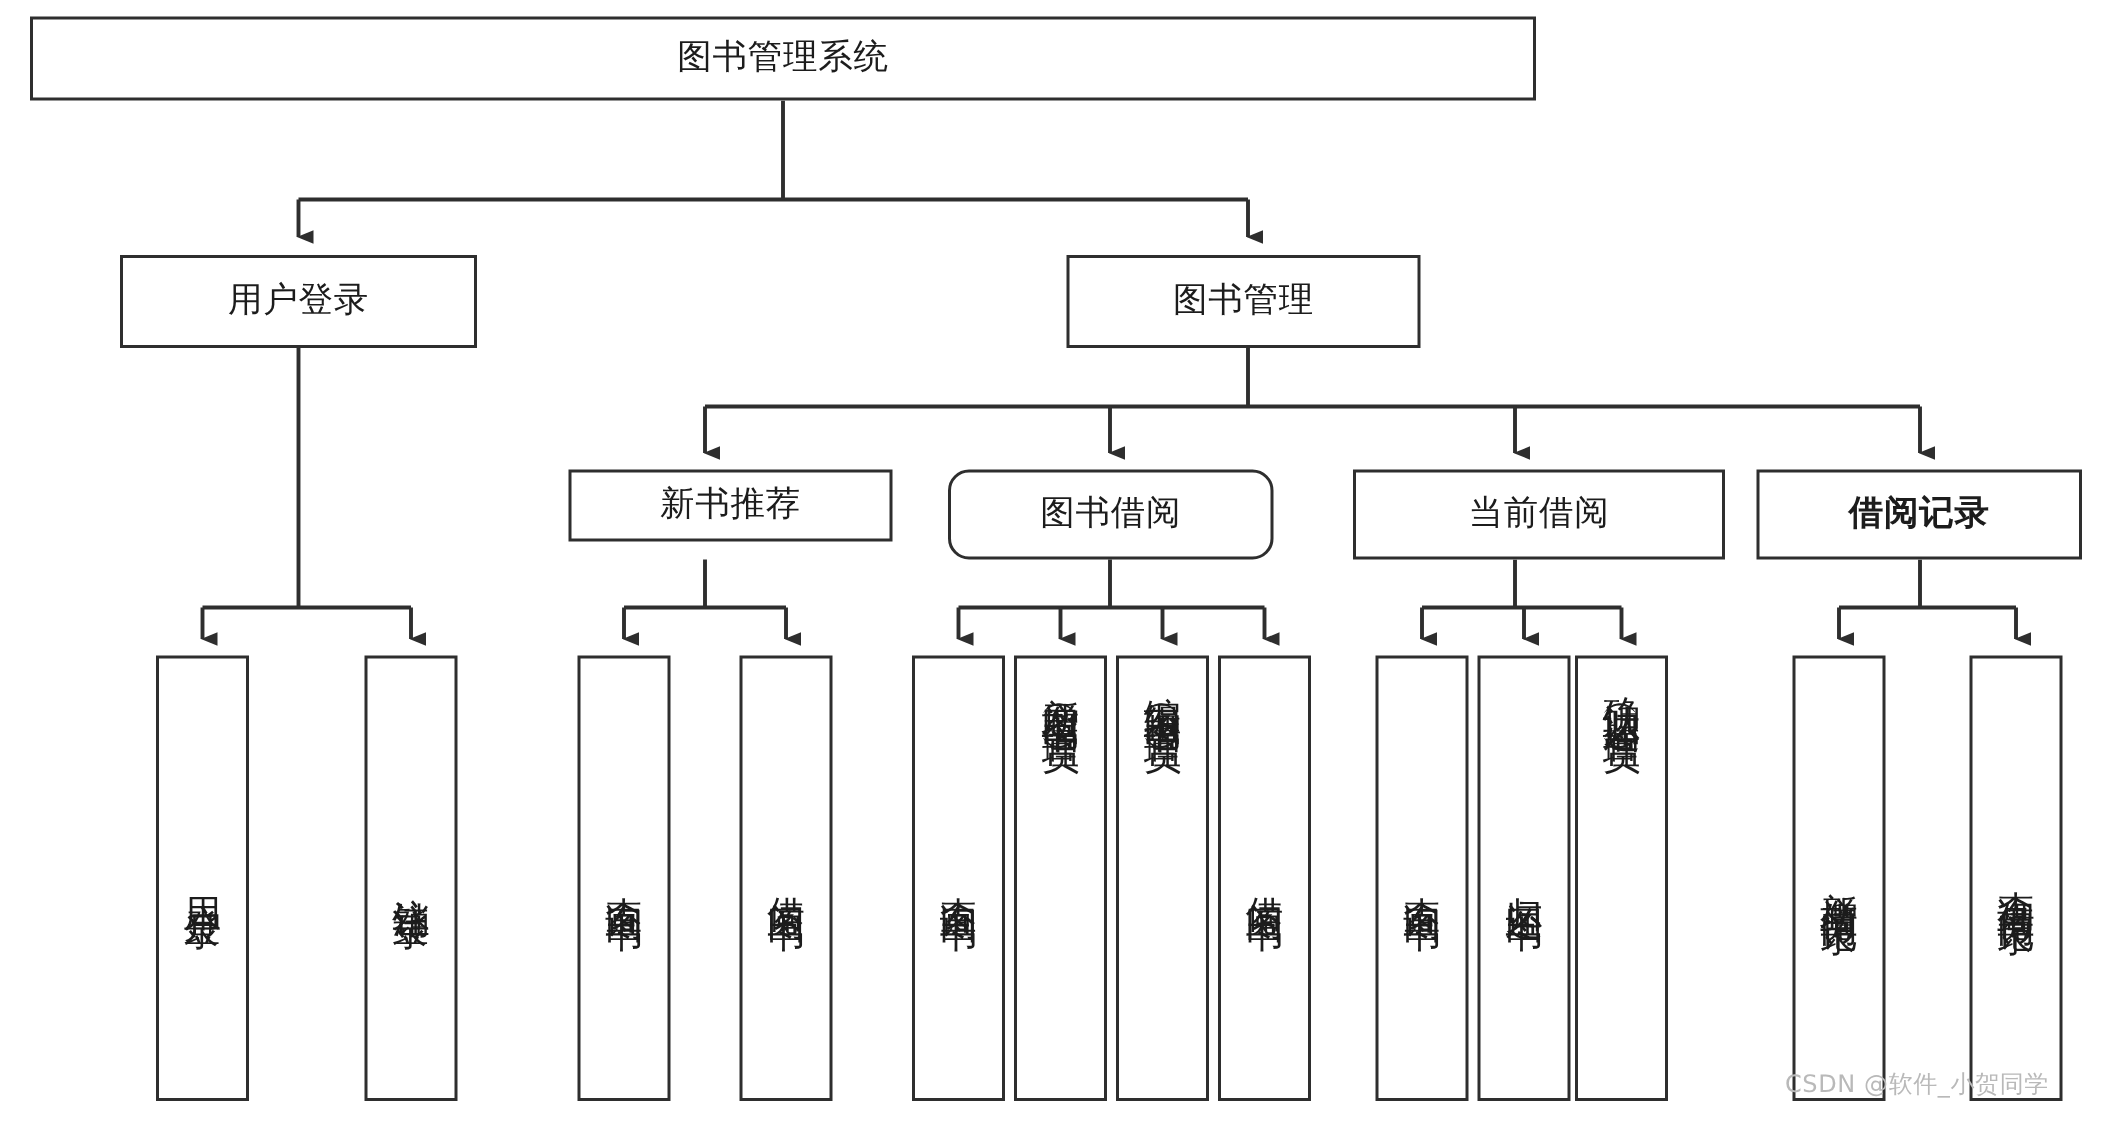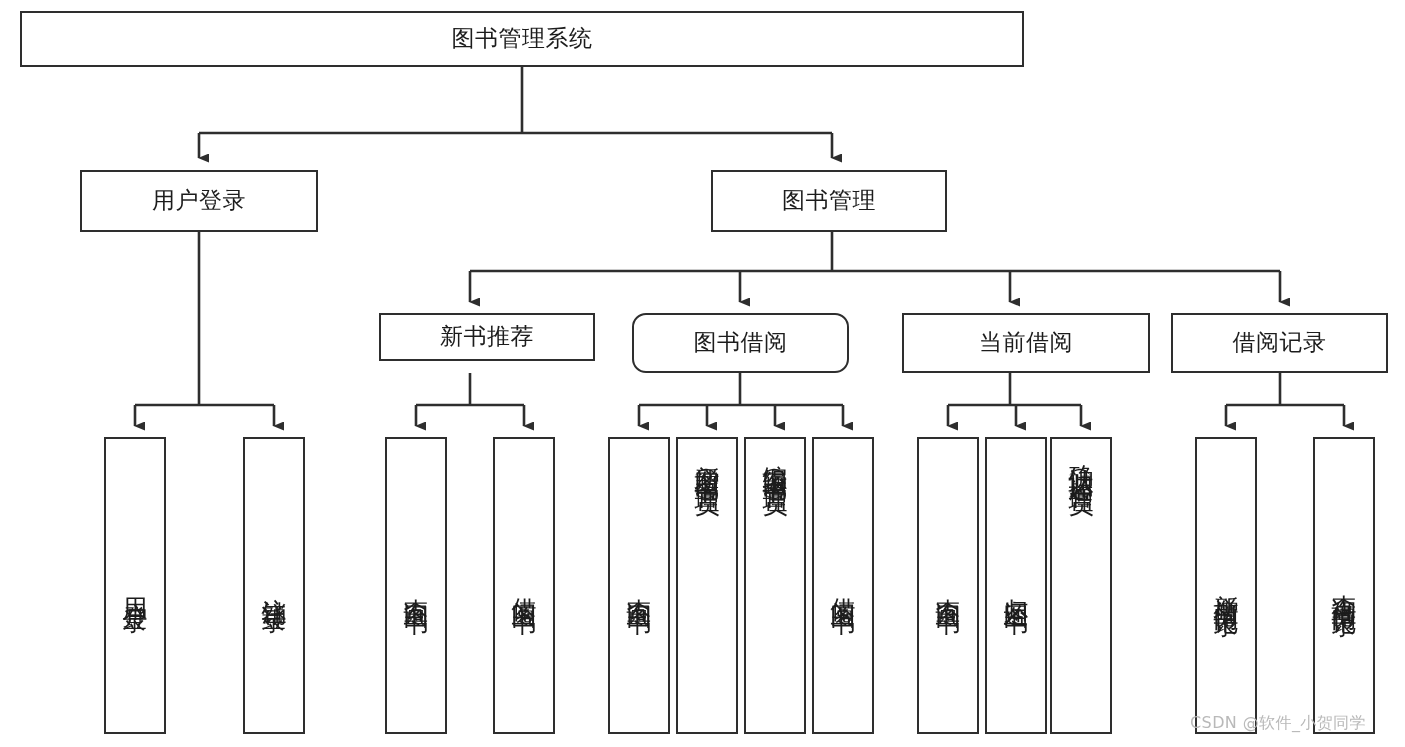--- a/index.html
+++ b/index.html
@@ -144,21 +144,21 @@
 
   <div class="node horiz" style="left:379px; top:313px; width:216px; height:48px;">
     <span class="node-label">新书推荐</span>
   </div>
   <div class="node horiz" style="left:632px; top:313px; width:217px; height:60px;border-radius:14px;">
     <span class="node-label">图书借阅</span>
   </div>
   <div class="node horiz" style="left:902px; top:313px; width:248px; height:60px;">
     <span class="node-label">当前借阅</span>
   </div>
-  <div class="node horiz" style="left:1171px; top:313px; width:217px; height:60px;">
+  <div class="node horiz" style="left:1171px; top:313px; width:217px; height:60px;font-weight:bold;">
     <span class="node-label">借阅记录</span>
   </div>
 
   <div class="node vert" style="left:104px; top:437px; width:62px; height:297px;">
     <span class="node-label">用户登录</span>
   </div>
   <div class="node vert" style="left:243px; top:437px; width:62px; height:297px;">
     <span class="node-label">注销登录</span>
   </div>
 

